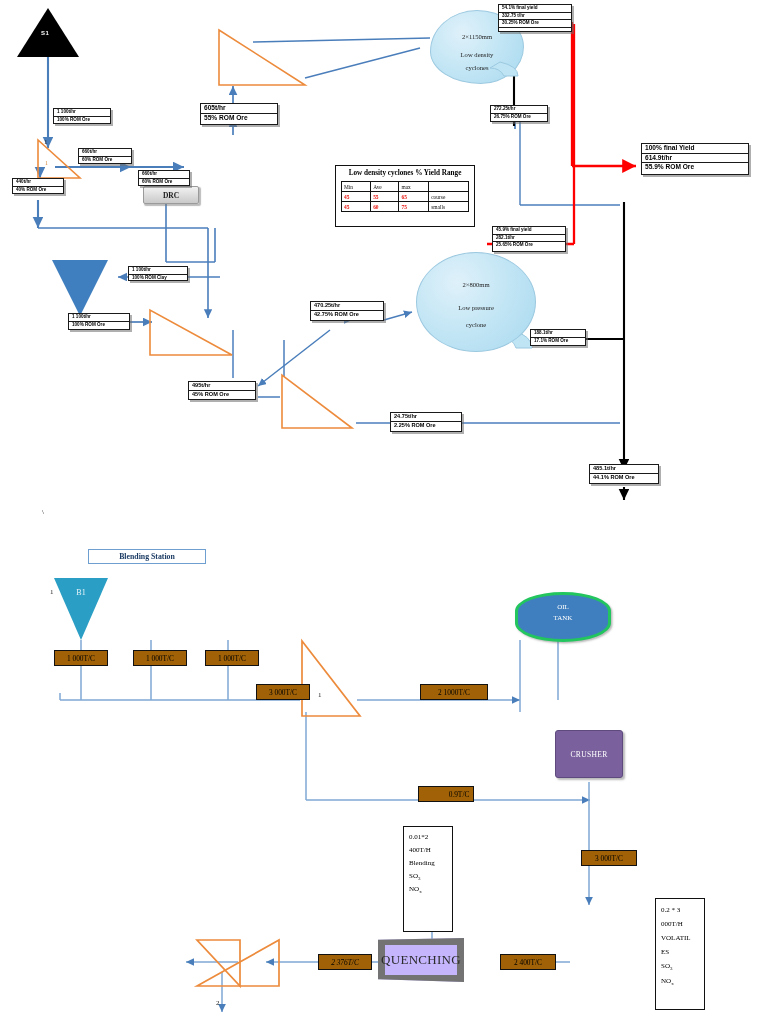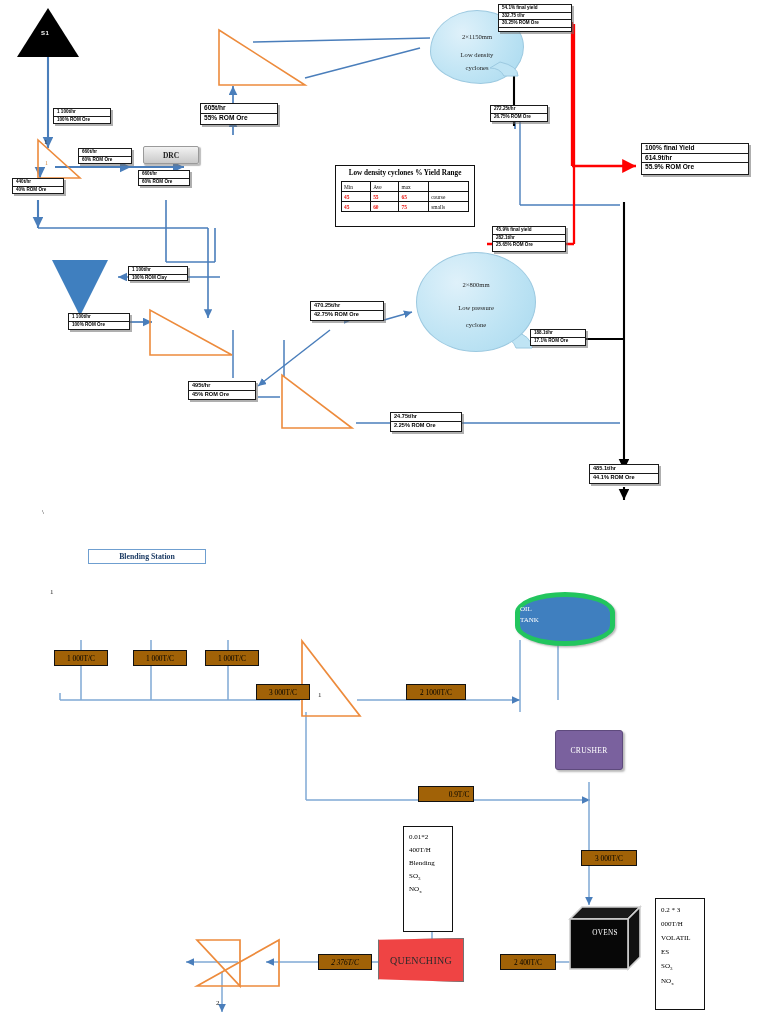--- a/index.html
+++ b/index.html
@@ -42,39 +42,39 @@
      border-right:27px solid transparent;border-top:62px solid #2a9ec4;}
   .bin .cap{position:absolute;left:0;top:10px;width:54px;text-align:center;
      color:#eaf6fb;font-size:8px;font-family:"Liberation Serif", serif;}
 
   
   .pb{position:absolute;box-sizing:border-box;display:flex;
       align-items:center;justify-content:center;text-align:center;
       font-family:"Liberation Serif", serif;}
   .drc{background:linear-gradient(#f2f2f2,#c9c9c9);border:1px solid #9a9a9a;
        border-radius:2px;font-size:7.5px;font-weight:bold;color:#1a1a1a;
-       box-shadow:1.5px 1.5px 1px rgba(120,120,120,.5);}
+       box-shadow:1.5px 1.5px 1px rgba(120,120,120,.5);margin-top:40px;}
   .crusher{background:#7a619e;border:1px solid #5e4a7d;border-radius:3px;
        color:#fff;font-size:7.6px;letter-spacing:.3px;
        box-shadow:2px 2px 2px rgba(120,120,120,.5);}
-  .quench{background:#ef4444;border:1px solid #737373;color:#2b2b2b;
-       font-size:10px;letter-spacing:.3px;
+  .quench{background:#c4b5fd;border:7px solid #737373;color:#2b2b2b;
+       font-size:13px;letter-spacing:.3px;
        clip-path:polygon(0 4%,100% 0,100% 100%,0 94%);}
   .blend-hdr{background:#fff;border:1px solid #6f9fd0;color:#1b3a63;
        font-size:7.8px;font-weight:bold;}
 
   
   .cloud{position:absolute;background:radial-gradient(circle at 34% 30%,#dff1fa 0%,#bfe4f4 55%,#a8d9ef 100%);
      border:1px solid #9cc9e0;text-align:center;
      font-family:"Liberation Serif", serif;font-size:6.6px;color:#1d1d1d;}
   .cloud .ct{position:absolute;left:0;width:100%;}
 
   
-  .oiltank{position:absolute;background:#3f7fbf;border:5px solid #22c55e;
-     border-radius:50%/38%;color:#fff;font-size:7px;text-align:left;
+  .oiltank{position:absolute;background:#3f7fbf;border:3px solid #22c55e;
+     border-radius:50%/38%;color:#fff;font-size:7px;text-align:center;
      font-family:"Liberation Serif", serif;box-shadow:1.5px 1.5px 2px rgba(120,120,120,.5);}
   .oiltank span{display:block;}
 
   
   .ovens{position:absolute;}
   .ovens .cap{position:absolute;left:0;top:24px;width:100%;text-align:center;
      color:#fff;font-size:7.2px;letter-spacing:.3px;
      font-family:"Liberation Serif", serif;}
 
   
@@ -347,57 +347,53 @@
     <div class="r">55.9% ROM Ore</div>
   </div>
 
   <div class="mark" style="left:44px;top:138px;">1</div>
   <div class="mark" style="left:42px;top:508px;">\</div>
 
   <div class="pb blend-hdr" style="left:88px;top:549px;width:118px;height:15px;">Blending Station</div>
 
   <div class="mark" style="left:50px;top:588px;">1</div>
 
+  <div class="bin" style="left:54px;top:578px;">
+    <div class="shape"></div>
+    <div class="cap">B1</div>
+  </div>
 
   <div class="pbox" style="left:54px;top:650px;width:54px;height:16px;">1 000T/C</div>
   <div class="pbox" style="left:133px;top:650px;width:54px;height:16px;">1 000T/C</div>
   <div class="pbox" style="left:205px;top:650px;width:54px;height:16px;">1 000T/C</div>
 
   <svg class="layer" viewBox="0 0 768 1024">
     <g stroke="#ed8b3c" stroke-width="1.7" fill="none">
       <path d="M302,641 L302,716 L360,716 z"></path>
       <path d="M279,940 L322,940 L322,986 z" transform="translate(-82,0)"></path>
       <path d="M197,986 L279,940 L279,986 z"></path>
     </g>
   </svg>
   <div class="mark" style="left:318px;top:691px;">1</div>
   <div class="mark" style="left:216px;top:999px;">2</div>
 
   <div class="pbox" style="left:256px;top:684px;width:54px;height:16px;">3 000T/C</div>
-  <div class="pbox" style="left:406px;top:684px;width:60px;height:16px;">2 1000T/C</div>
+  <div class="pbox" style="left:420px;top:684px;width:68px;height:16px;">2 1000T/C</div>
   <div class="pbox" style="left:418px;top:786px;width:56px;height:16px;padding-left:26px;">0.9T/C</div>
   <div class="pbox" style="left:581px;top:850px;width:56px;height:16px;">3 000T/C</div>
   <div class="pbox" style="left:500px;top:954px;width:56px;height:16px;">2 400T/C</div>
   <div class="pbox" style="left:318px;top:954px;width:54px;height:16px;font-style:italic;">2 376T/C</div>
 
   <div class="oiltank" style="left:515px;top:592px;width:90px;height:44px;">
     <span style="margin-top:8px;">OIL</span>
     <span style="margin-top:3px;">TANK</span>
   </div>
 
-  <div class="pb crusher" style="left:555px;top:730px;width:68px;height:40px;">CRUSHER</div>
-
-  <div class="ovens" style="left:568px;top:905px;width:74px;height:66px;">
-    <svg viewBox="0 0 74 66" width="74" height="66">
-      <polygon points="2,14 14,2 72,2 60,14" fill="#191919" stroke="#cfcfcf" stroke-width="1.6"></polygon>
-      <polygon points="60,14 72,2 72,52 60,64" fill="#111" stroke="#cfcfcf" stroke-width="1.6"></polygon>
-      <rect x="2" y="14" width="58" height="50" fill="#070707" stroke="#cfcfcf" stroke-width="1.6"></rect>
-    </svg>
-    <div class="cap">OVENS</div>
-  </div>
+  <div class="pb crusher" style="left:555px;top:730px;width:68px;height:48px;">CRUSHER</div>
+
 
   <div class="pb quench" style="left:378px;top:938px;width:86px;height:44px;">QUENCHING</div>
 
   <div class="vbox" style="left:403px;top:826px;width:50px;height:106px;">
     <div>0.01*2</div>
     <div>400T/H</div>
     <div>Blending</div>
     <div><span>SO</span><sub>3</sub></div>
     <div><span>NO</span><sub>x</sub></div>
   </div>

